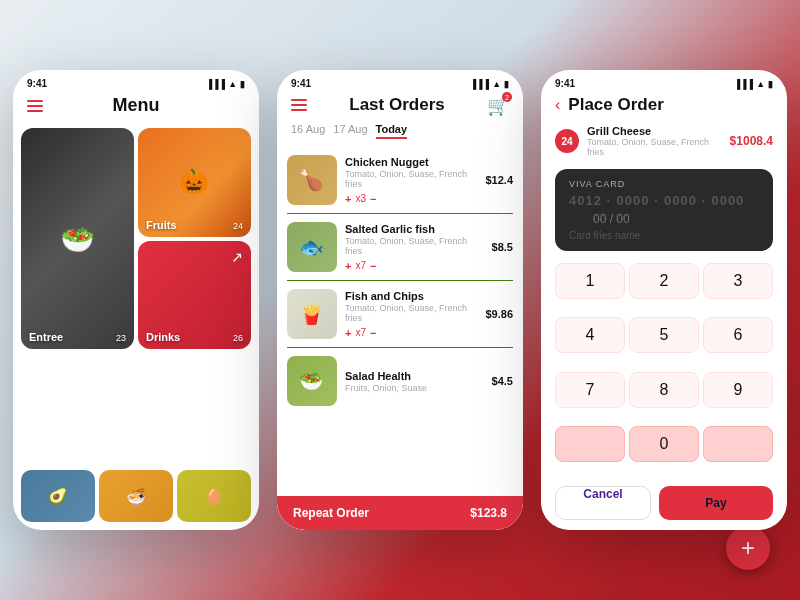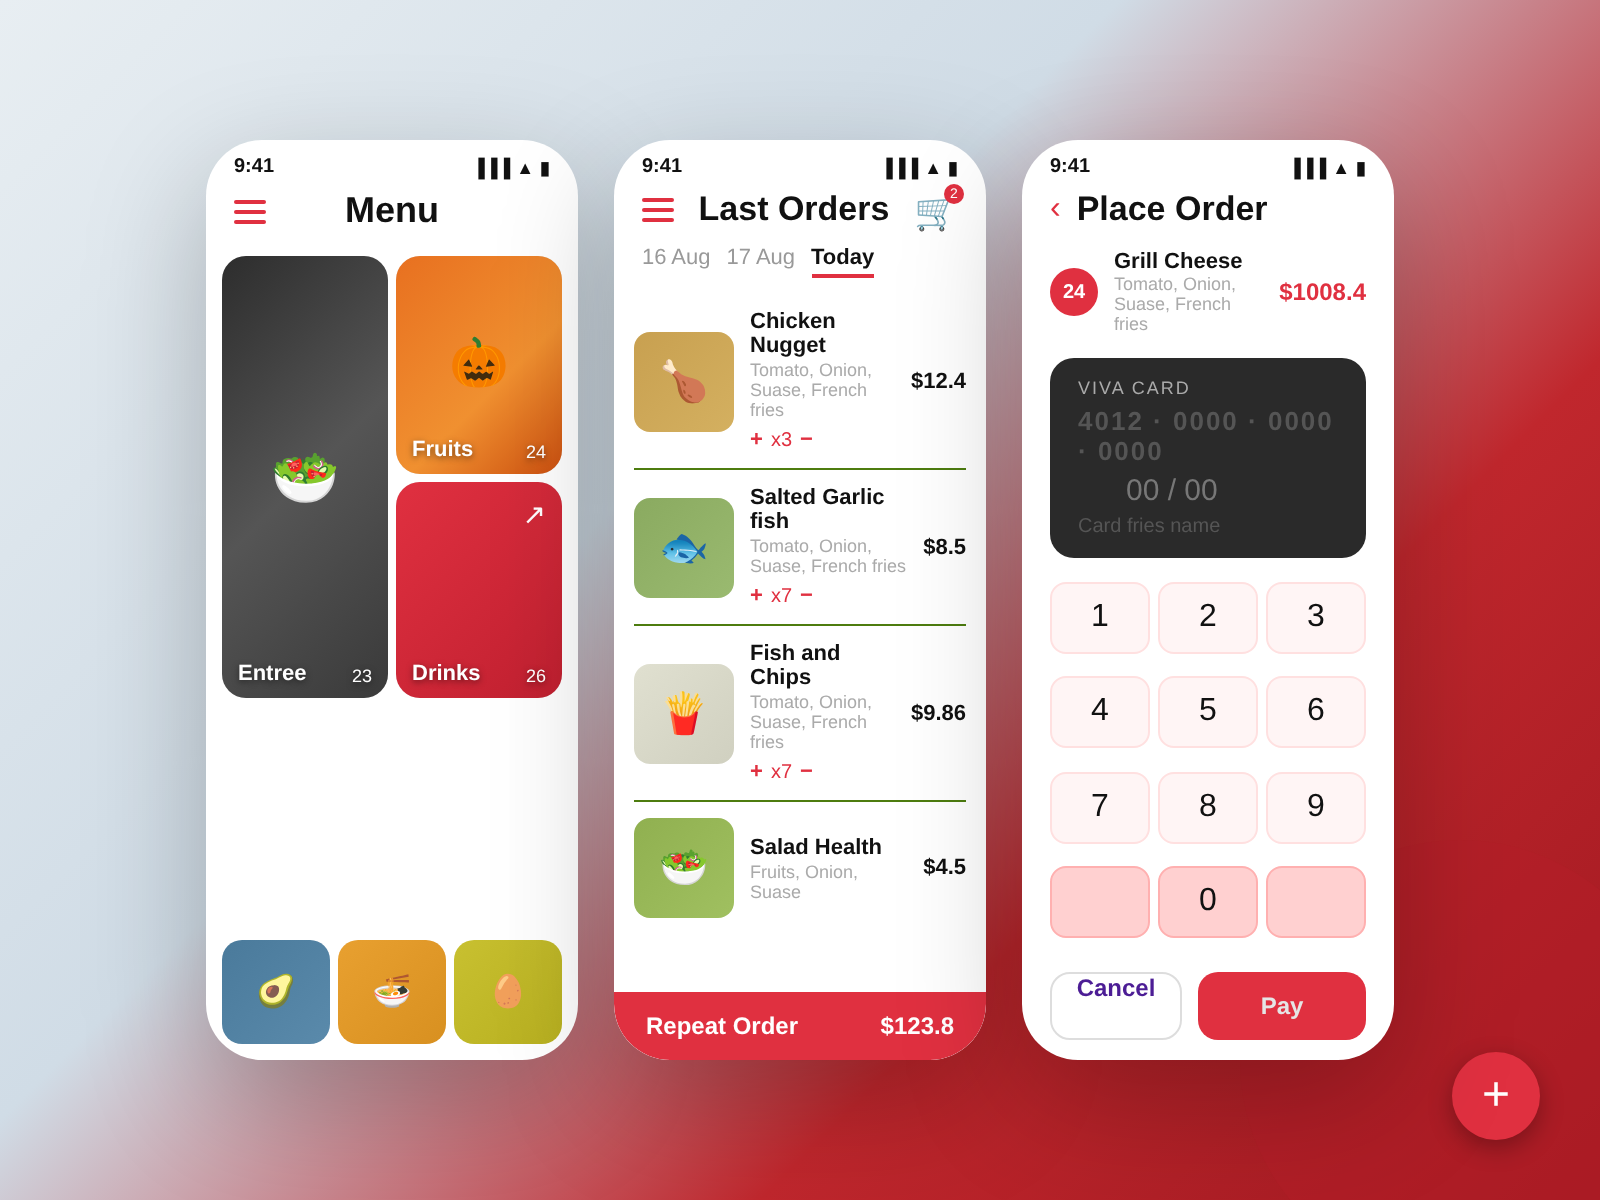--- a/index.html
+++ b/index.html
@@ -38,21 +38,21 @@
       align-items: center;
       justify-content: center;
       color: white;
       font-size: 24px;
       font-weight: 300;
       box-shadow: 0 4px 12px rgba(0,0,0,0.3);
     }
 
     
     .phone {
-      width: 186px;
+      width: 246px;
       height: 460px;
       background: white;
       border-radius: 28px;
       overflow: hidden;
       box-shadow: 0 20px 60px rgba(0,0,0,0.25);
       display: flex;
       flex-direction: column;
       position: relative;
       z-index: 10;
     }
@@ -338,21 +338,21 @@
     .card-widget {
       margin: 4px 14px 8px;
       background: #2a2a2a;
       border-radius: 12px;
       padding: 10px 14px;
       flex-shrink: 0;
     }
     .card-brand { font-size: 9px; color: #aaa; letter-spacing: 1px; margin-bottom: 4px; }
     .card-number { font-size: 13px; color: #e03040; font-weight: 600; letter-spacing: 1px; margin-bottom: 4px; }
     .card-number span { color: #555; }
-    .card-expiry { font-size: 15px; color: #777; margin-bottom: 4px; padding-left: 24px; }
+    .card-expiry { font-size: 12px; color: #777; margin-bottom: 4px; padding-left: 24px; }
     .card-holder { font-size: 10px; color: #555; }
 
     .numpad {
       flex: 1;
       display: grid;
       grid-template-columns: 1fr 1fr 1fr;
       gap: 4px;
       padding: 4px 14px 4px;
     }
     .num-btn {
@@ -395,21 +395,21 @@
       cursor: pointer;
     }
     .pay-btn {
       flex: 1;
       background: #e03040;
       border: none;
       border-radius: 10px;
       padding: 10px;
       font-size: 12px;
       font-weight: 600;
-      color: #e5e5e5;
+      color: #0f172a;
       text-align: center;
       cursor: pointer;
     }
   </style>
 </head>
 <body>
 
 <div class="bg-circle"></div>
 <div class="bg-circle-plus">+</div>
 

